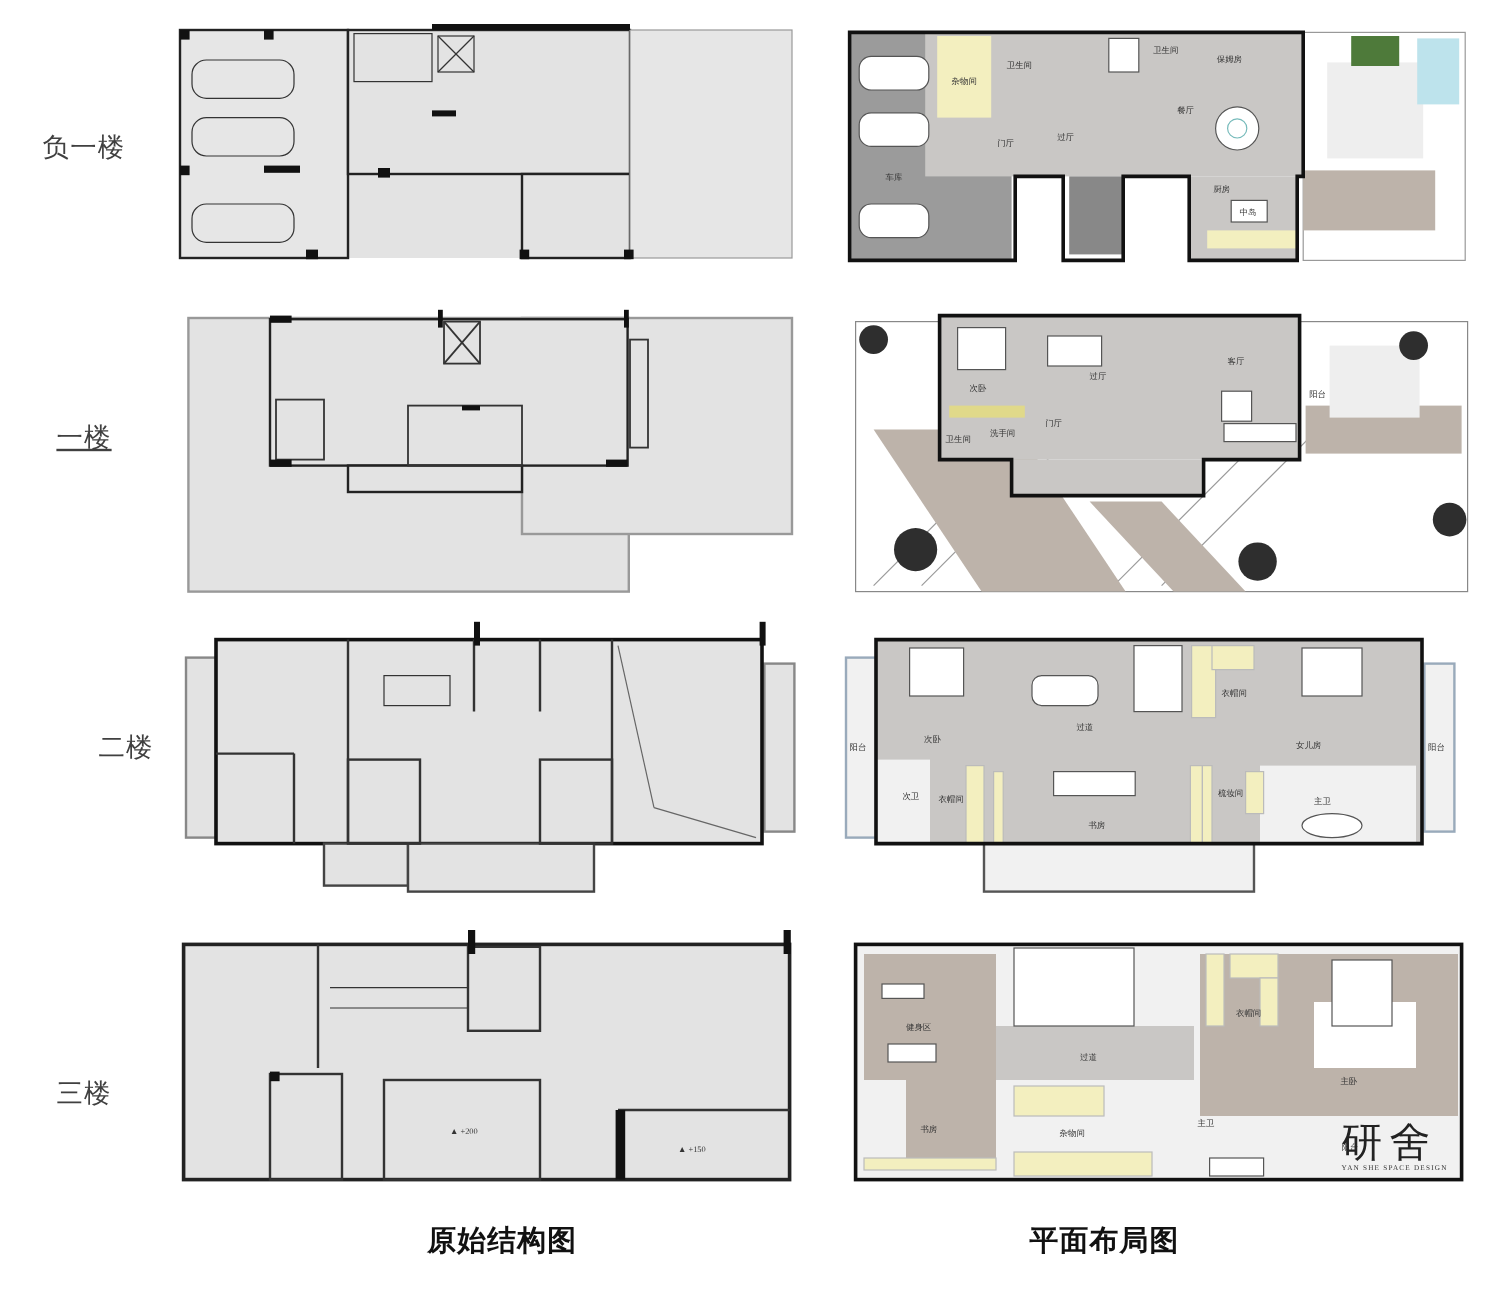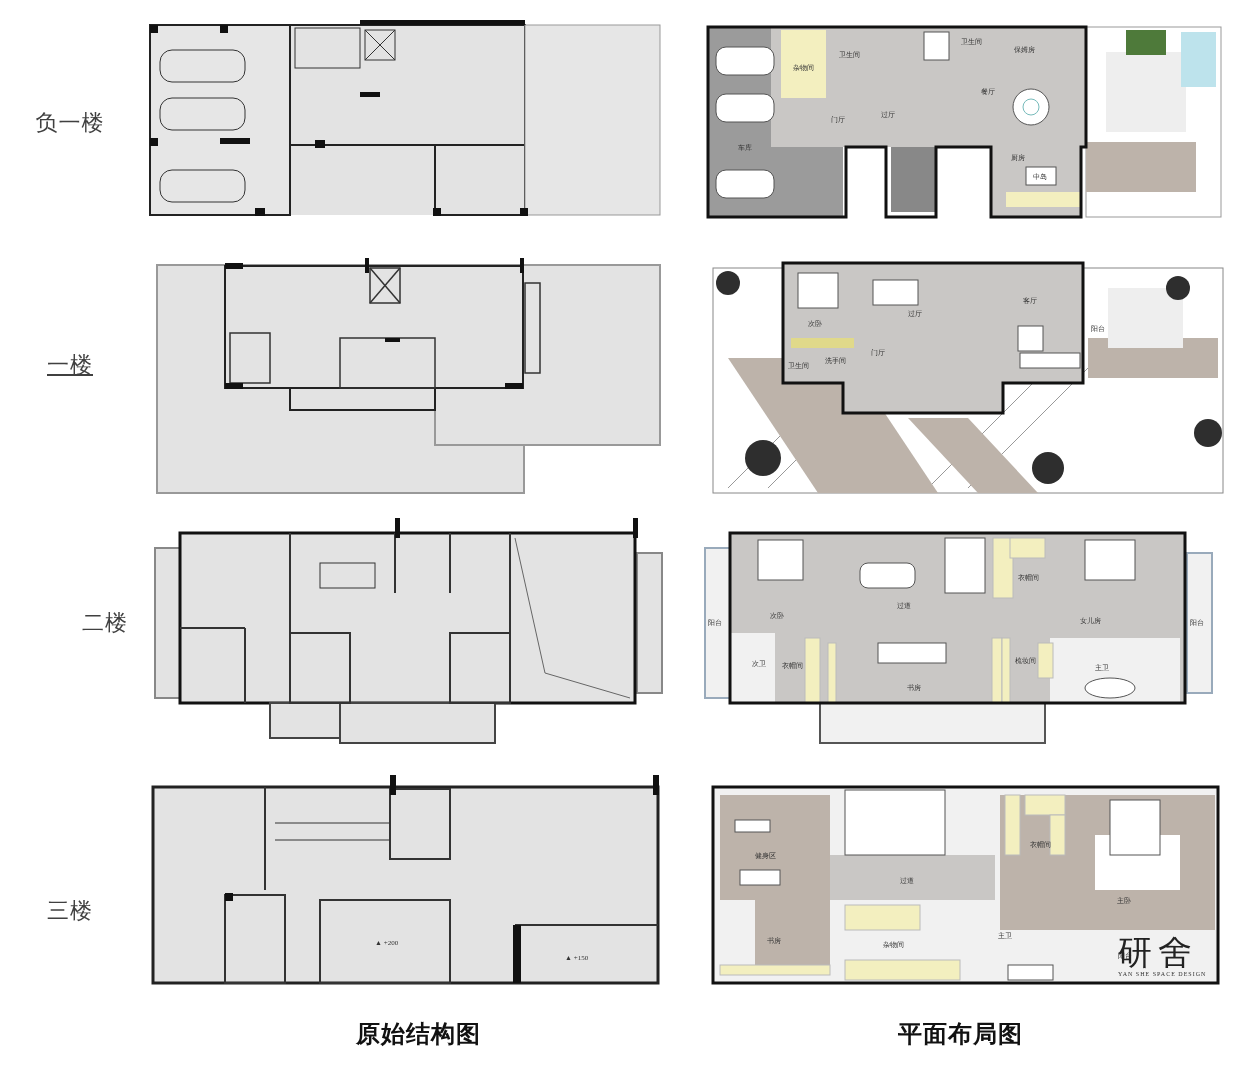--- a/index.html
+++ b/index.html
@@ -279,13 +279,13 @@
   <text class="rl" x="413" y="183">阳台</text>
 </svg>
 </div>
 
 <div class="logo" style="left:1118px;top:935px;width:125px;">
   <div style="font-size:34px;color:#222;letter-spacing:6px;line-height:36px;">研舍</div>
   <div style="font-size:6px;color:#333;letter-spacing:1px;">YAN SHE  SPACE DESIGN</div>
 </div>
 
 <div class="caption" style="left:356px;">原始结构图</div>
-<div class="caption" style="left:898px;">平面布局图</div>
+<div class="caption" style="left:858px;">平面布局图</div>
 
 </body></html>

